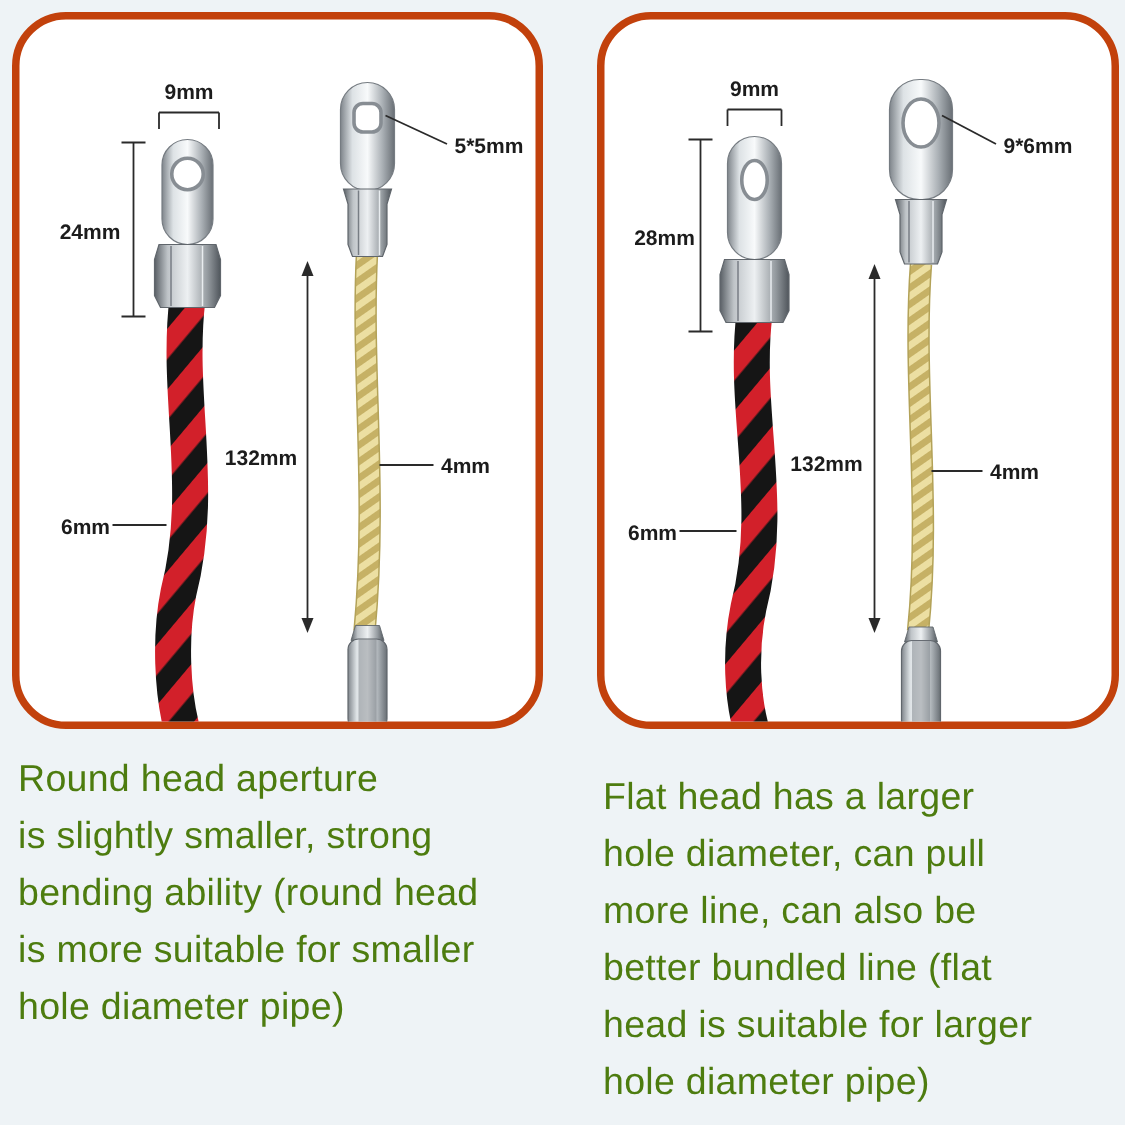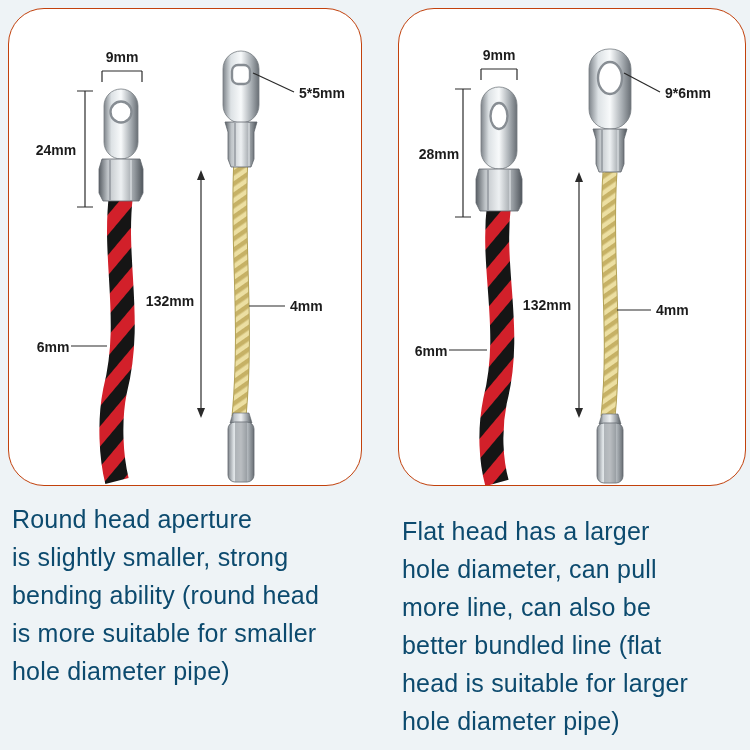--- a/index.html
+++ b/index.html
@@ -2,28 +2,28 @@
 <html><head>
 <meta charset="utf-8">
 <style>
   html,body{margin:0;padding:0}
   body{
     width:750px;height:750px;position:relative;overflow:hidden;
     background:#eef3f6;
     font-family:"Liberation Sans",sans-serif;
   }
   .panel{
-    position:absolute;background:#ffffff;border:1px solid #c2410c;
+    position:absolute;background:#ffffff;border:5px solid #c2410c;
     border-radius:36px;overflow:hidden;box-sizing:border-box;text-align:right;
   }
   #panel-left{left:8px;top:8px;width:354px;height:478px}
   #panel-right{left:398px;top:8px;width:348px;height:478px}
   .panel svg{display:block}
   .caption{
-    position:absolute;white-space:pre-line;color:#0c4a6e;
+    position:absolute;white-space:pre-line;color:#4d7c0f;
     font-size:25px;line-height:38px;letter-spacing:0.2px;
   }
   #caption-left{left:12px;top:500px;width:352px}
   #caption-right{left:402px;top:512px;width:346px}
   .dim{font-family:"Liberation Sans",sans-serif;font-size:14px;font-weight:700;fill:#1c1c1c}
   .dl{stroke:#2a2a2a;stroke-width:1.2;fill:none}
 </style>
 </head>
 <body>
 

